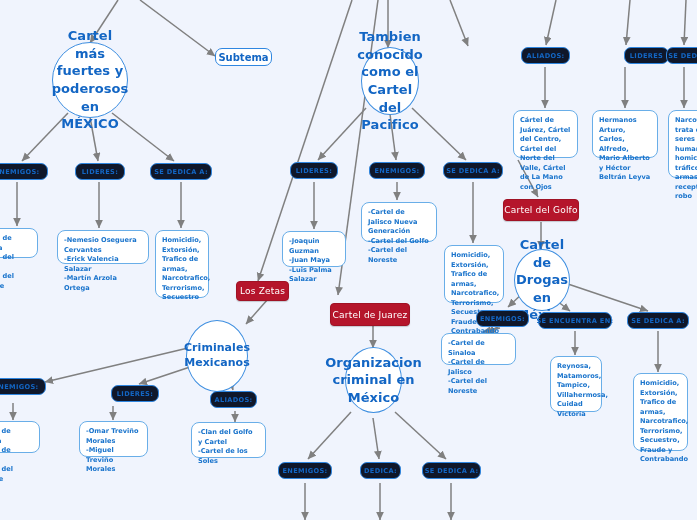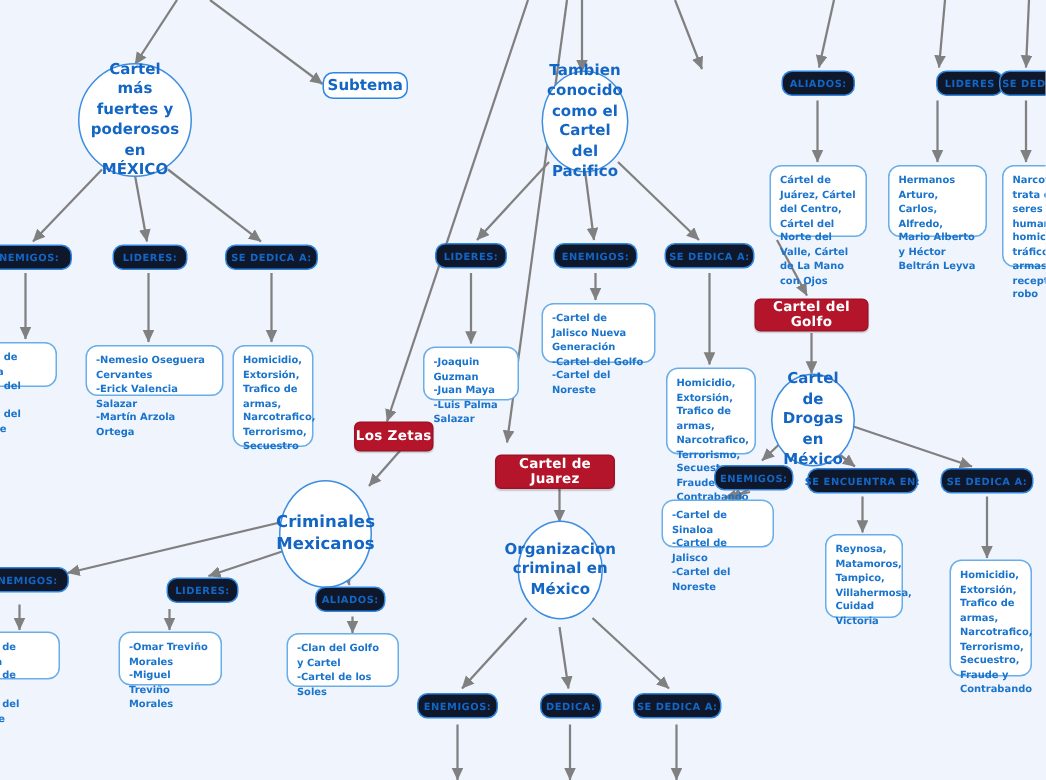--- a/index.html
+++ b/index.html
@@ -36,35 +36,35 @@
     justify-content: center;
     text-align: center;
   }
   
   .ellipse {
     border: 1.6px solid #3d8ee0;
     background: #ffffff;
     border-radius: 50%;
     color: #1366c4;
     font-weight: bold;
-    font-size: 10px;
+    font-size: 13px;
     line-height: 1.35;
     letter-spacing: 0.05px;
     padding: 4px 8px;
   }
   .ellipse.big {
     font-size: 11px;
   }
   
   .redbar {
     background: #b5152b;
     border: 1px solid #a01225;
     border-radius: 4px;
     color: #ffffff;
-    font-weight: bold;
+    font-weight: normal;
     font-size: 9px;
     letter-spacing: 0.2px;
     box-shadow: 0 1px 1px rgba(0,0,0,0.18);
   }
   
   .pill {
     background: #0f172a;
     border: 1.6px solid #2f86e0;
     border-radius: 7px;
     color: #1366c4;

